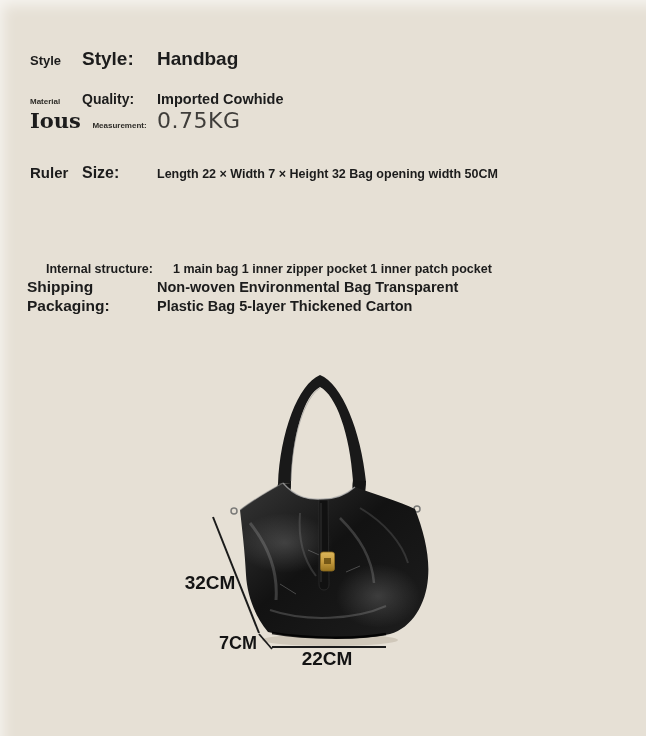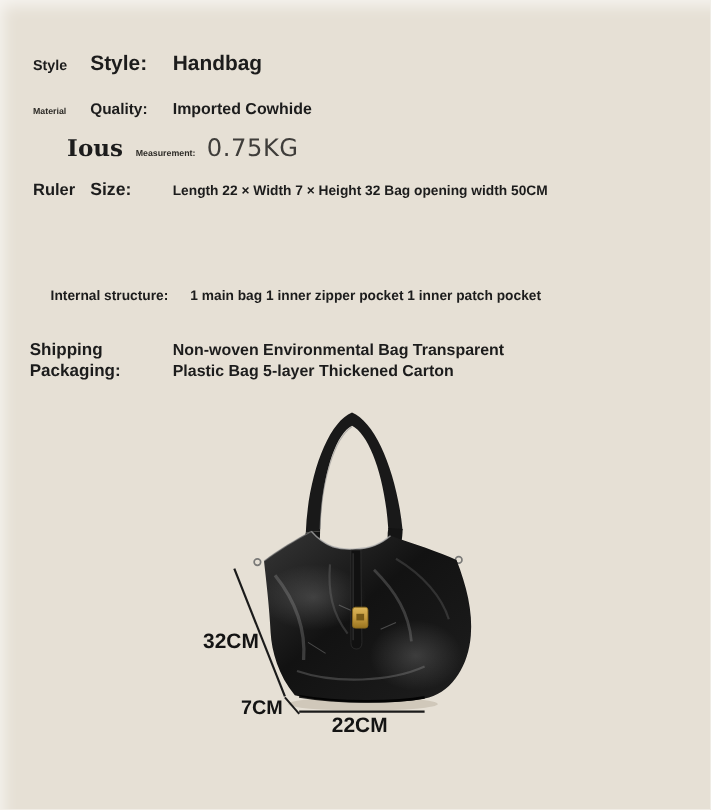--- a/index.html
+++ b/index.html
@@ -35,41 +35,41 @@
   .r1 { top: 48px; }
   .r1 .c1 { font-size: 13px; }
   .r1 .c2 { font-size: 19px; }
   .r1 .c3 { font-size: 19px; }
 
   .r2 { top: 91px; }
   .r2 .c1 { font-size: 8px; color:#2e2c28; }
   .r2 .c2 { font-size: 14px; }
   .r2 .c3 { font-size: 14.5px; }
 
-  .r3 { top: 122px; margin-left: 31px; }
+  .r3 { top: 108px; }
   .r3 .c1 { font-size: 21px; font-family: "DejaVu Serif", serif; }
   .r3 .c2 { font-size: 8px; color:#2e2c28;text-align:center; }
   .r3 .c3 { font-size: 22px; font-weight: 400; color: #3f3d3a;
             font-family: "DejaVu Sans", sans-serif; letter-spacing: 0.5px; }
 
   .r4 { top: 164px; }
   .r4 .c1 { font-size: 15px; }
   .r4 .c2 { font-size: 16px; }
   .r4 .c3 { font-size: 12.5px; }
 
   .r5 { top: 204px; }
   .r5 .c1 { font-size: 8px; color:#2e2c28; }
   .r5 .c2 { font-size: 20px; }
   .r5 .c3 { font-size: 15px; }
 
   .r6 { top: 262px; padding-left: 16px; }
   .r6 .c12 { width: 127px; flex:none; font-weight:700; font-size: 12.5px; }
   .r6 .c3  { font-size: 12.5px; }
 
-  .r7 { top: 278px; left: 27px; margin-top: 32px; }
+  .r7 { top: 278px; left: 27px; }
   .r7 .c12 { width: 130px; flex:none; font-weight:700; font-size: 15.5px; line-height: 1.22; }
   .r7 .c3  { font-size: 14.5px; line-height: 1.28; max-width: 318px; }
 
   
   .figure {
     position:absolute;
     left: 150px;
     top: 348px;
     width: 350px;
     height: 345px;

